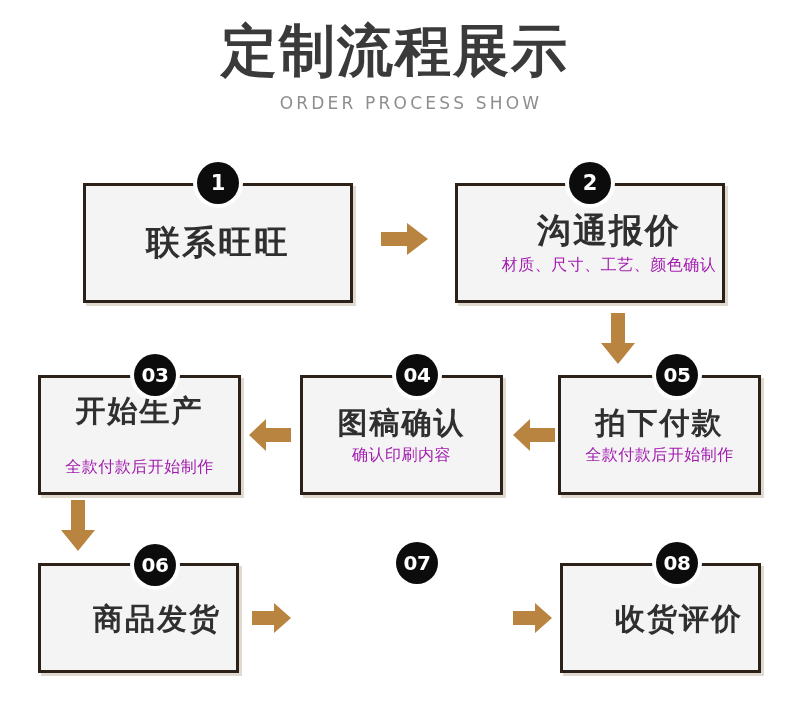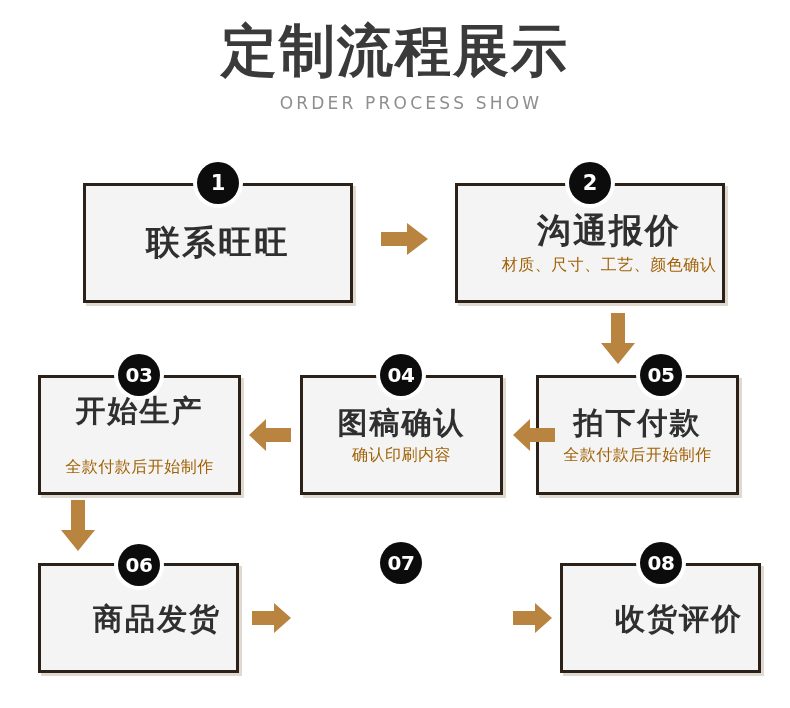--- a/index.html
+++ b/index.html
@@ -69,21 +69,21 @@
     color: #2f2f2f;
     letter-spacing: 2px;
     line-height: 1.1;
     white-space: nowrap;
   }
   .step-sub {
     margin-top: 7px;
     font-family: "DejaVu Sans", "Liberation Sans", sans-serif;
     font-weight: 400;
     font-size: 16px;
-    color: #a16207;
+    color: #a21caf;
     letter-spacing: 0.5px;
     line-height: 1.1;
     white-space: nowrap;
   }
   .step-sub:empty { display: none; }
 
   
   .box-r1 { width: 270px; height: 120px; align-items: center; }
   .box-r2 { width: 203px; height: 120px; }
   .box-r3 { width: 201px; height: 110px; padding-left: 37px; }
@@ -101,21 +101,21 @@
     display: flex;
     align-items: center;
     justify-content: center;
     font-family: "DejaVu Sans", "Liberation Sans", sans-serif;
     font-weight: 700;
     font-size: 21px;
     letter-spacing: 0px;
     z-index: 5;
     box-shadow: 0 0 0 4px #ffffff;
   }
-  .badge.wide { font-size: 20px; letter-spacing: -0.5px; }
+  .badge.wide { font-size: 20px; letter-spacing: -0.5px; margin-left: 16px; }
 
   
   .arrow {
     position: absolute;
     z-index: 3;
   }
   .arrow svg { display: block; }
 </style>
 </head>
 <body>
@@ -156,21 +156,21 @@
     <div class="step-sub">全款付款后开始制作</div>
   </div>
   <div class="badge wide" style="left:118px; top:354px;">03</div>
 
   <div class="step-box box-r2" style="left:300px; top:375px;">
     <div class="step-title">图稿确认</div>
     <div class="step-sub">确认印刷内容</div>
   </div>
   <div class="badge wide" style="left:380px; top:354px;">04</div>
 
-  <div class="step-box box-r2" style="left:536px; top:375px;">
+  <div class="step-box box-r2" style="left:558px; top:375px;">
     <div class="step-title">拍下付款</div>
     <div class="step-sub">全款付款后开始制作</div>
   </div>
   <div class="badge wide" style="left:640px; top:354px;text-align:center;">05</div>
 
   <div class="arrow" style="left:513px; top:418px;">
     <svg width="42" height="34" viewBox="0 0 42 34" aria-hidden="true">
       <polygon points="42,10 17,10 17,1 0,17 17,33 17,24 42,24" fill="#b8843f"></polygon>
     </svg>
   </div>

